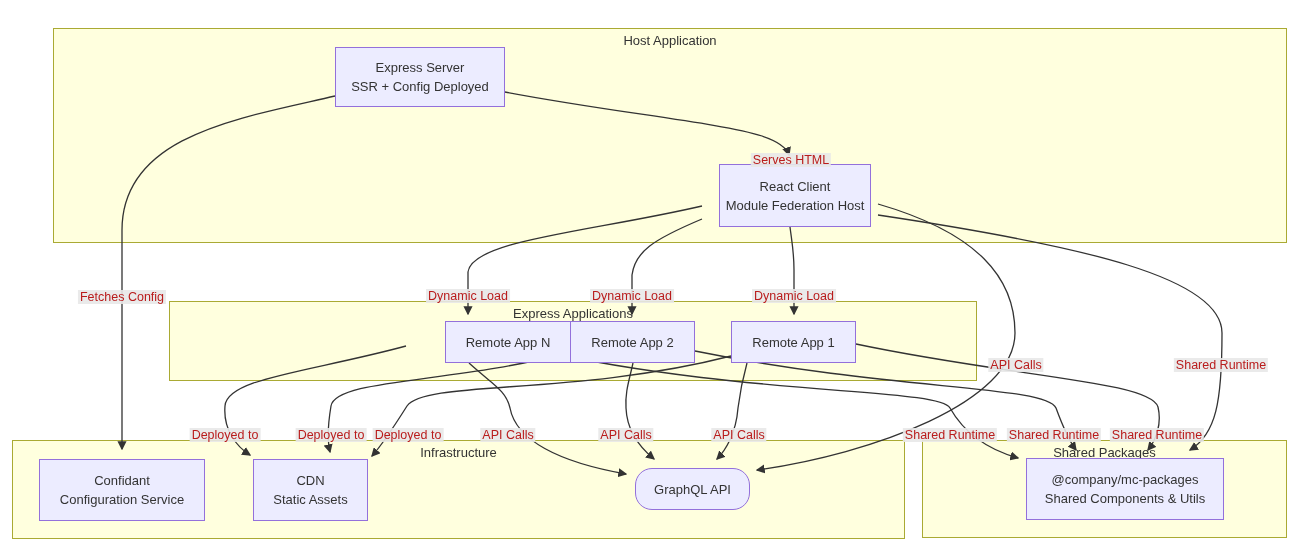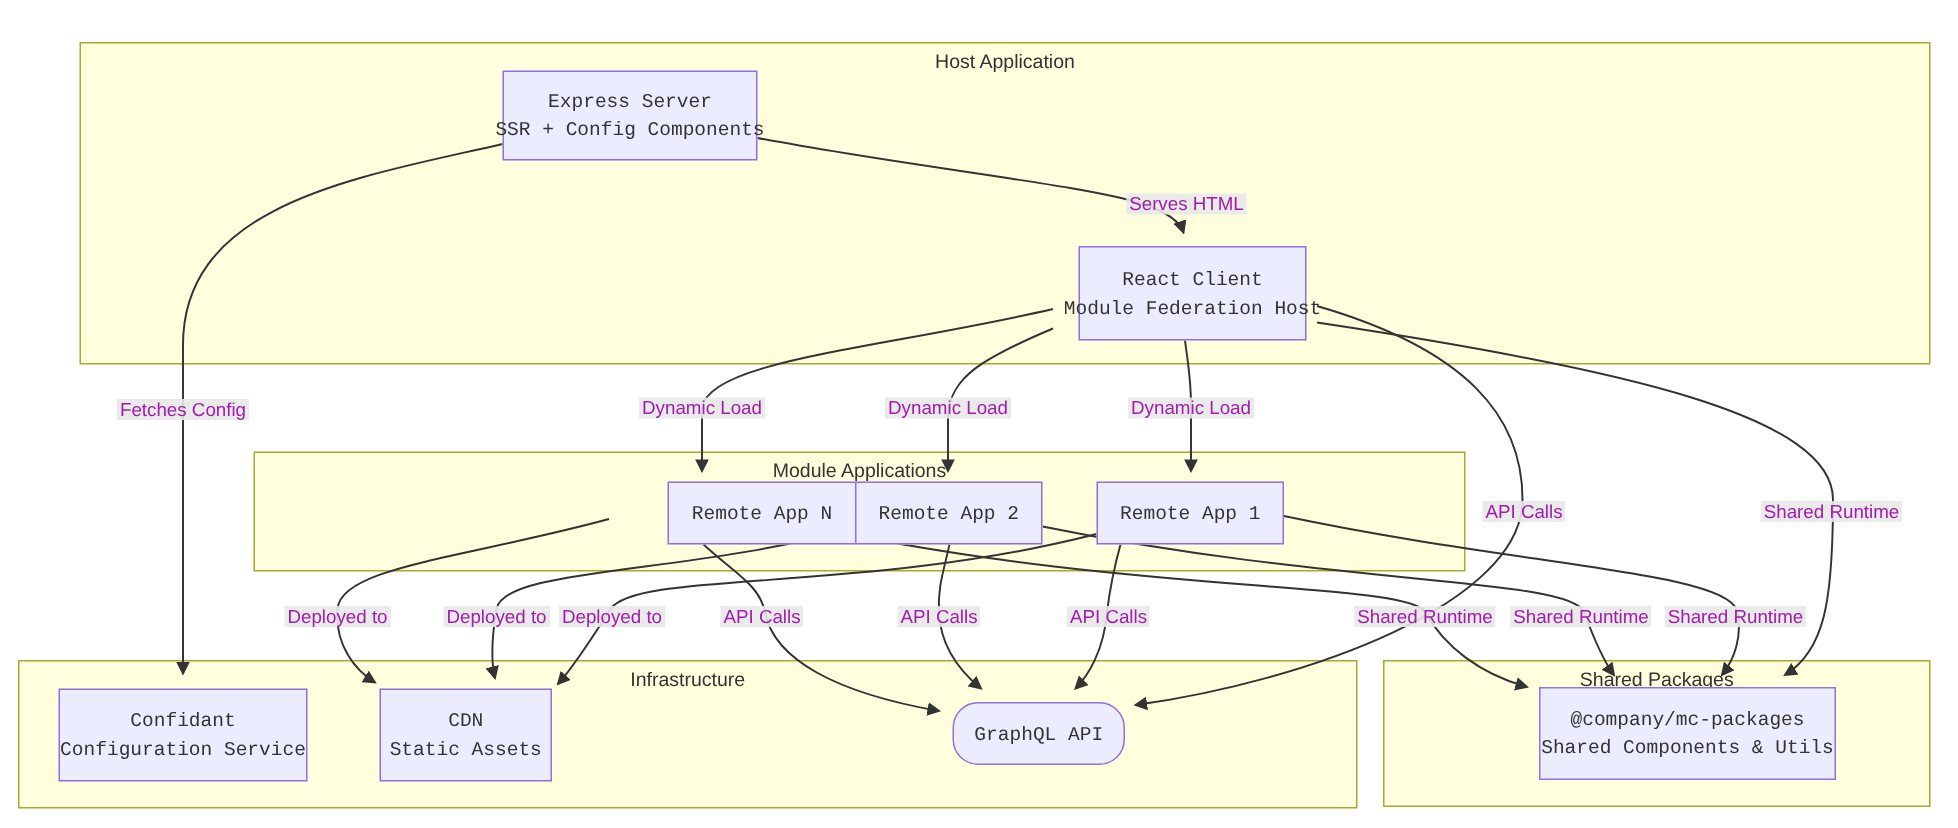--- a/index.html
+++ b/index.html
@@ -13,27 +13,27 @@
     box-sizing:border-box;z-index:1;
   }
   .cluster-title{
     position:absolute;top:4px;left:0;right:0;text-align:center;
     font-size:13px;color:#333333;z-index:2;
   }
   #edges{position:absolute;left:0;top:0;z-index:3;}
   .node{
     position:absolute;background:#ececff;border:1px solid #9370db;
     box-sizing:border-box;z-index:4;display:flex;flex-direction:column;
-    align-items:center;justify-content:center;text-align:center;font-family:Liberation Mono, monospace;
+    align-items:center;justify-content:center;text-align:center;
   }
   .node-line{font-size:13px;line-height:19px;color:#333333;white-space:nowrap;}
   .edge-label{
     position:absolute;transform:translate(-50%,-50%);
-    background:rgba(232,232,232,0.9);color:#a21caf;font-size:12.5px;
-    line-height:14px;padding:0 2px;white-space:nowrap;z-index:5;
+    background:rgba(232,232,232,0.9);color:#b91c1c;font-size:12.5px;
+    line-height:14px;padding:0 2px;white-space:nowrap;z-index:5;margin-top:24px;
   }
 </style>
 </head>
 <body>
 
 <div id="canvas">
   <svg id="edges" width="1305" height="552" viewBox="0 0 1305 552" fill="none">
     <defs>
       <marker id="arrow" viewBox="0 0 10 10" refX="8.5" refY="5" markerWidth="7" markerHeight="7" orient="auto-start-reverse">
         <path d="M0,0 L10,5 L0,10 z" fill="#333333"></path>
@@ -55,31 +55,31 @@
       <path d="M 532,349 C 745,397 938,387 950,408 C 963,431 986,449 1018,458" marker-end="url(#arrow)"></path>
       <path d="M 695,351 C 892,391 1046,385 1056,408 C 1063,427 1070,442 1076,450" marker-end="url(#arrow)"></path>
       <path d="M 856,344 C 1012,377 1150,381 1158,407 C 1162,424 1156,440 1148,450" marker-end="url(#arrow)"></path>
       <path d="M 878,215 C 1085,246 1222,278 1222,333 C 1222,402 1216,434 1190,450" marker-end="url(#arrow)"></path>
     </g>
   </svg>
 <div class="cluster" style="left: 53px; top: 28px; width: 1234px; height: 215px;">
       <span class="cluster-title">Host Application</span>
     </div>
     <div class="cluster" style="left: 169px; top: 301px; width: 808px; height: 80px;">
-      <span class="cluster-title">Module Applications</span>
+      <span class="cluster-title">Express Applications</span>
     </div>
     <div class="cluster" style="left: 12px; top: 440px; width: 893px; height: 99px;">
       <span class="cluster-title">Infrastructure</span>
     </div>
     <div class="cluster" style="left: 922px; top: 440px; width: 365px; height: 98px;">
       <span class="cluster-title">Shared Packages</span>
     </div>
     <div class="node" style="left: 335px; top: 47px; width: 170px; height: 60px;">
       <span class="node-line">Express Server</span>
-      <span class="node-line">SSR + Config Components</span>
+      <span class="node-line">SSR + Config Deployed</span>
     </div>
     <div class="node" style="left: 719px; top: 164px; width: 152px; height: 63px;">
       <span class="node-line">React Client</span>
       <span class="node-line">Module Federation Host</span>
     </div>
     <div class="node" style="left: 406px; top: 321px; width: 126px; height: 42px; margin-left: 39px;">
       <span class="node-line">Remote App N</span>
     </div>
     <div class="node" style="left: 570px; top: 321px; width: 125px; height: 42px;">
       <span class="node-line">Remote App 2</span>

